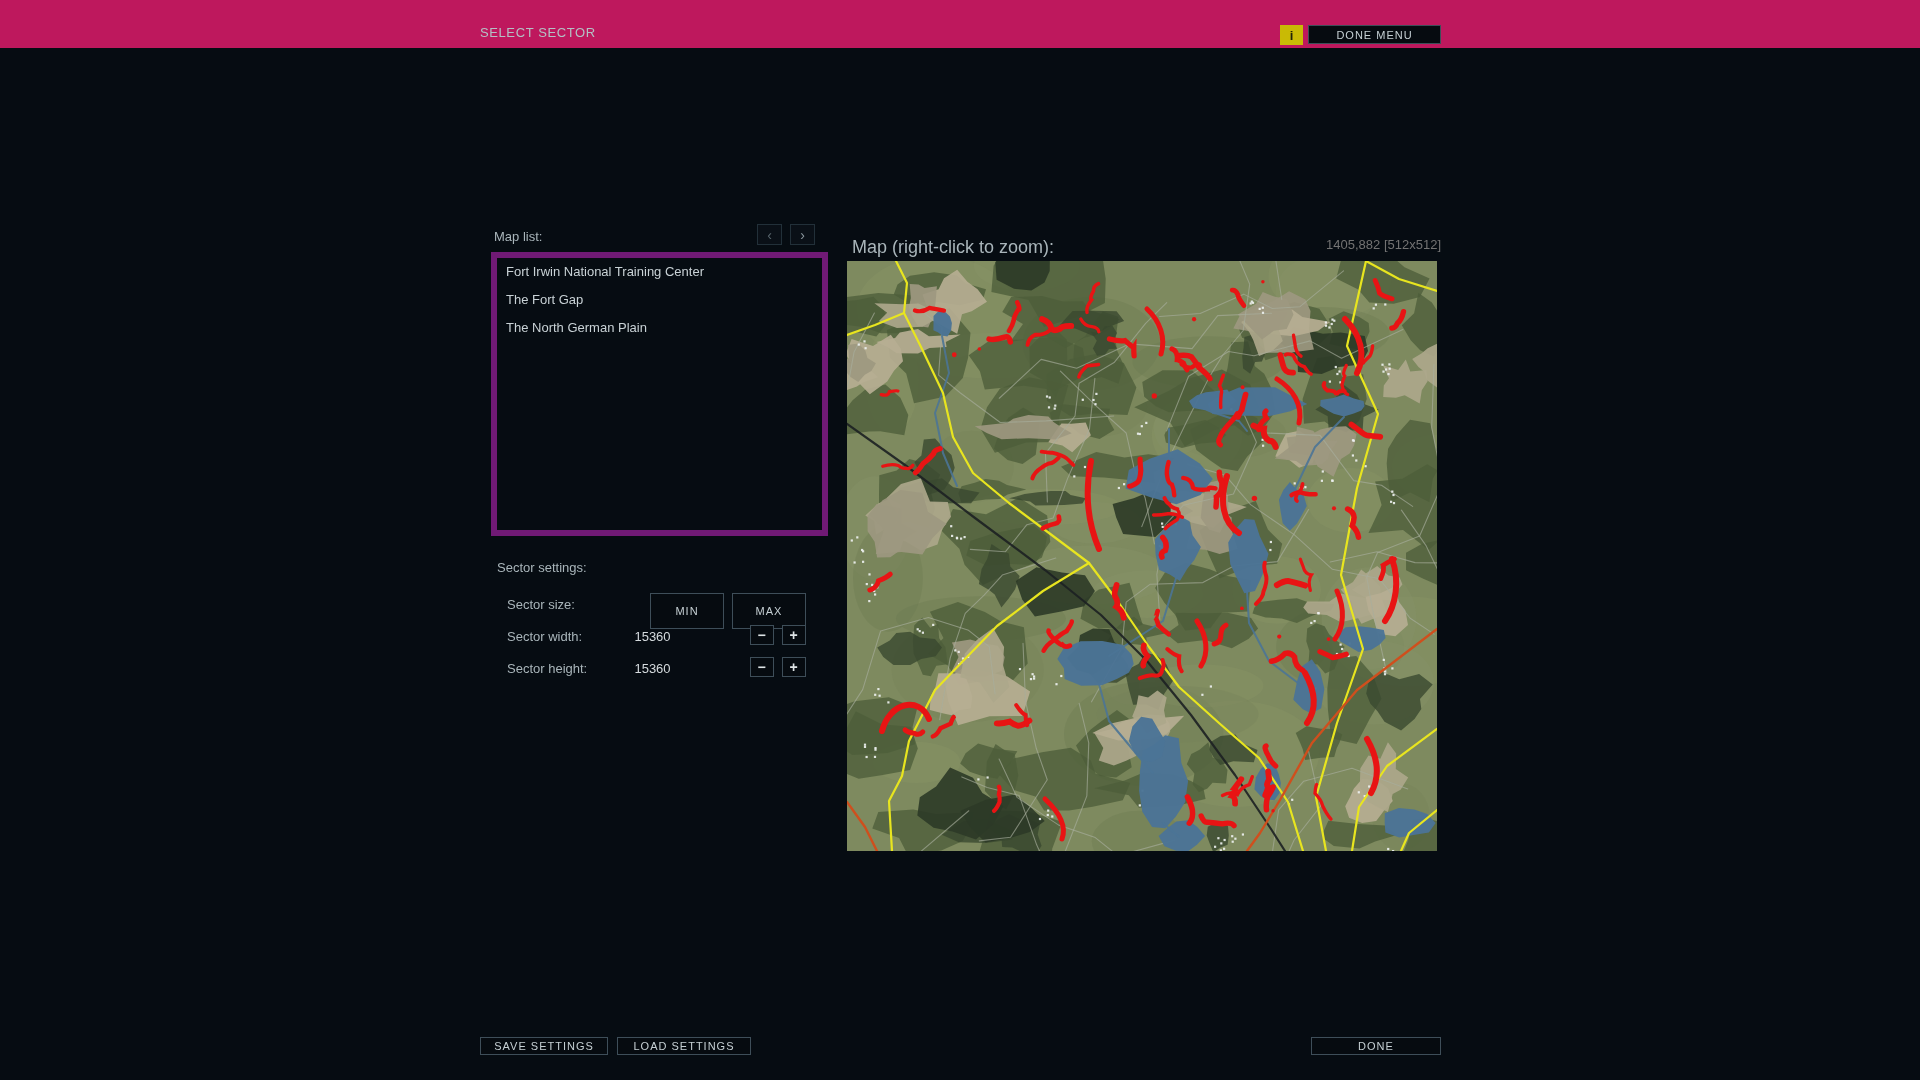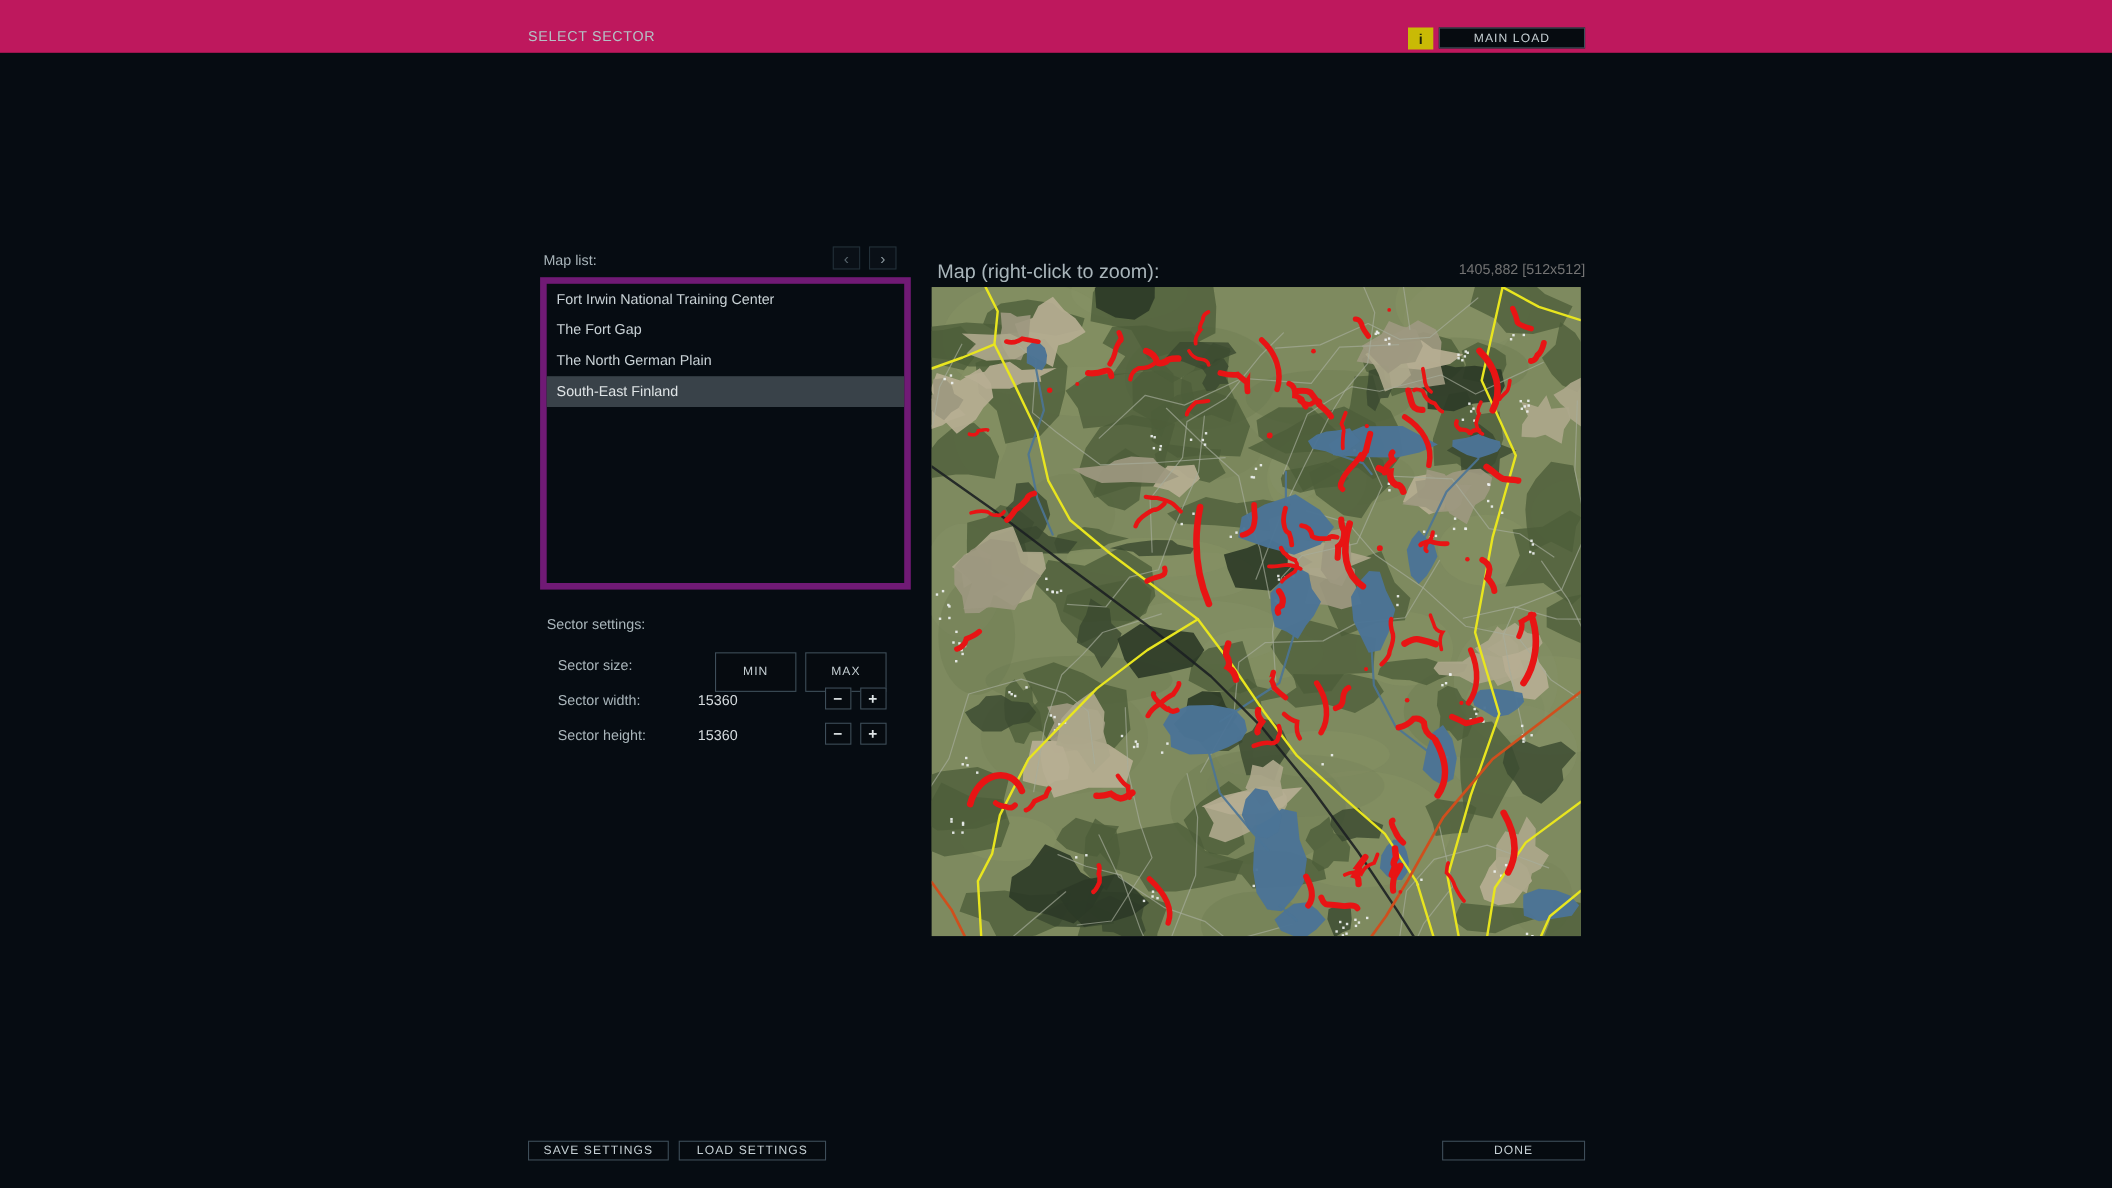--- a/index.html
+++ b/index.html
@@ -51,35 +51,34 @@
   .save-btn{left:480px;}
   .load-btn{left:617px;width:134px;}
   .done-btn{left:1311px;width:130px;text-align:center;}
 </style>
 </head>
 <body>
 
 <div class="topbar">
   <span class="page-title">SELECT SECTOR</span>
   <div class="info-icon">i</div>
-  <div class="ui-btn main-menu-btn">MAIN LOAD</div>
+  <div class="ui-btn main-menu-btn">DONE MENU</div>
 </div>
 
 <span class="section-label maplist-label">Map list:</span>
 <div class="arrow-btn arrow-prev">
   <span>‹</span>
 </div>
 <div class="arrow-btn arrow-next">
   <span>›</span>
 </div>
 <div class="listbox">
   <div class="list-item">Fort Irwin National Training Center</div>
   <div class="list-item">The Fort Gap</div>
   <div class="list-item">The North German Plain</div>
-  <div class="list-item selected">South-East Finland</div>
 </div>
 
 <span class="section-label settings-label">Sector settings:</span>
 
 <span class="row-label" style="top:597px">Sector size:</span>
 <div class="ui-btn minmax-btn min-btn">MIN</div>
 <div class="ui-btn minmax-btn max-btn">MAX</div>
 
 <span class="row-label" style="top:629px">Sector width:</span>
 <span class="row-value" style="top:629px">15360</span>

